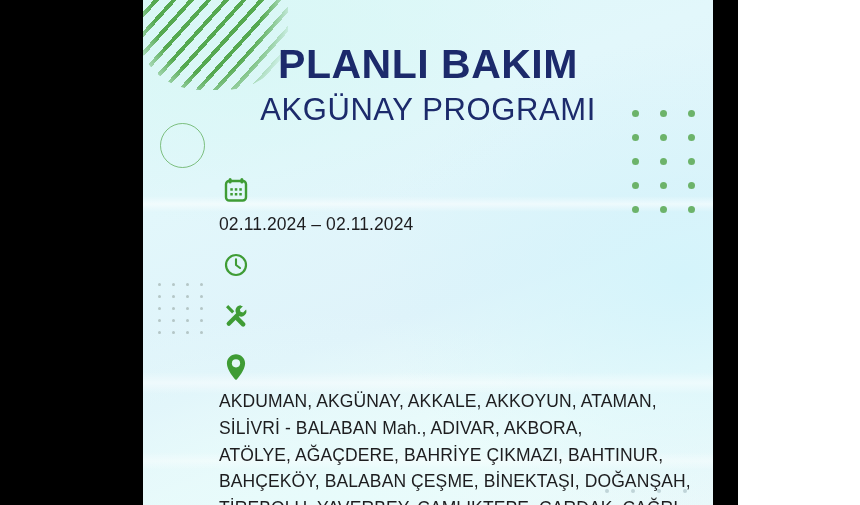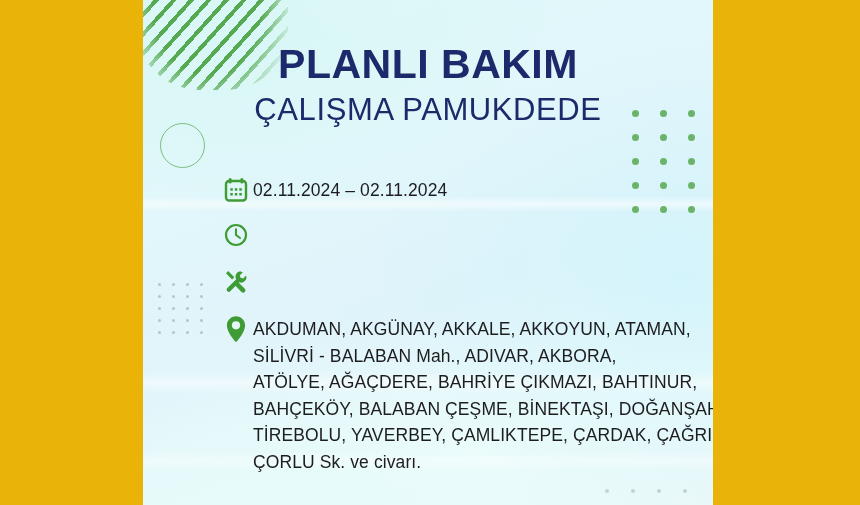--- a/index.html
+++ b/index.html
@@ -3,21 +3,21 @@
 <meta charset="utf-8">
 <style>
   * { margin:0; padding:0; box-sizing:border-box; }
   html, body {
     width:860px; height:505px;
     background:#ffffff;
     font-family:"Liberation Sans", sans-serif;
     overflow:hidden;
   }
 
-  #root { position:relative; width:860px; height:505px; background:#eab308;padding-left:36px; }
+  #root { position:relative; width:738px; height:505px; background:#000000;padding-left:36px; }
 
   
   .canvas {
     position:absolute;
     left:143px; top:0;
     width:570px; height:505px;
     background:
       radial-gradient(ellipse 520px 300px at 18% 8%,   #d9f7f6 0%, rgba(217,247,246,0) 62%),
       radial-gradient(ellipse 480px 360px at 95% 55%,  #d4f4fb 0%, rgba(212,244,251,0) 65%),
       radial-gradient(ellipse 600px 280px at 30% 100%, #e7fbfb 0%, rgba(231,251,251,0) 70%),
@@ -96,21 +96,21 @@
     font-size:31px;
     font-weight:400;
     letter-spacing:.6px;
     color:#1c2a6b;
     line-height:1;
     font-family:"Liberation Sans", sans-serif;
   }
 
   
   .info { position:absolute; left:76px; top:177px; width:480px; }
-  .row { display:flex; align-items:flex-start; margin-bottom:16px; }
+  .row { display:flex; align-items:flex-start; margin-bottom:16px;flex-direction:column; }
   .row:last-child { margin-bottom:0; }
   .ico {
     flex:0 0 34px;
     width:34px; height:30px;
     display:flex; align-items:flex-start; justify-content:center;
   }
   .ico svg { display:block; }
   .rtext {
     font-size:17.5px;
     color:#1d1d1f;
@@ -177,21 +177,21 @@
       </div>
     <div class="dots bottom" id="dots-bottom">
         <i></i>
         <i></i>
         <i></i>
         <i></i>
       </div>
 
     <div class="heading">
       <div class="title">PLANLI BAKIM</div>
-      <div class="subtitle">ÇALIŞMA PAMUKDEDE</div>
+      <div class="subtitle">AKGÜNAY PROGRAMI</div>
     </div>
 
     <div class="info">
 
       <div class="row">
         <span class="ico">
           <svg width="24" height="25" viewBox="0 0 24 25">
             <rect x="4.6" y="1" width="3" height="5.6" rx="1.5" fill="#3f9c35"></rect>
             <rect x="16.4" y="1" width="3" height="5.6" rx="1.5" fill="#3f9c35"></rect>
             <rect x="2" y="4" width="20" height="19.5" rx="3.2" fill="none" stroke="#3f9c35" stroke-width="2.4"></rect>

